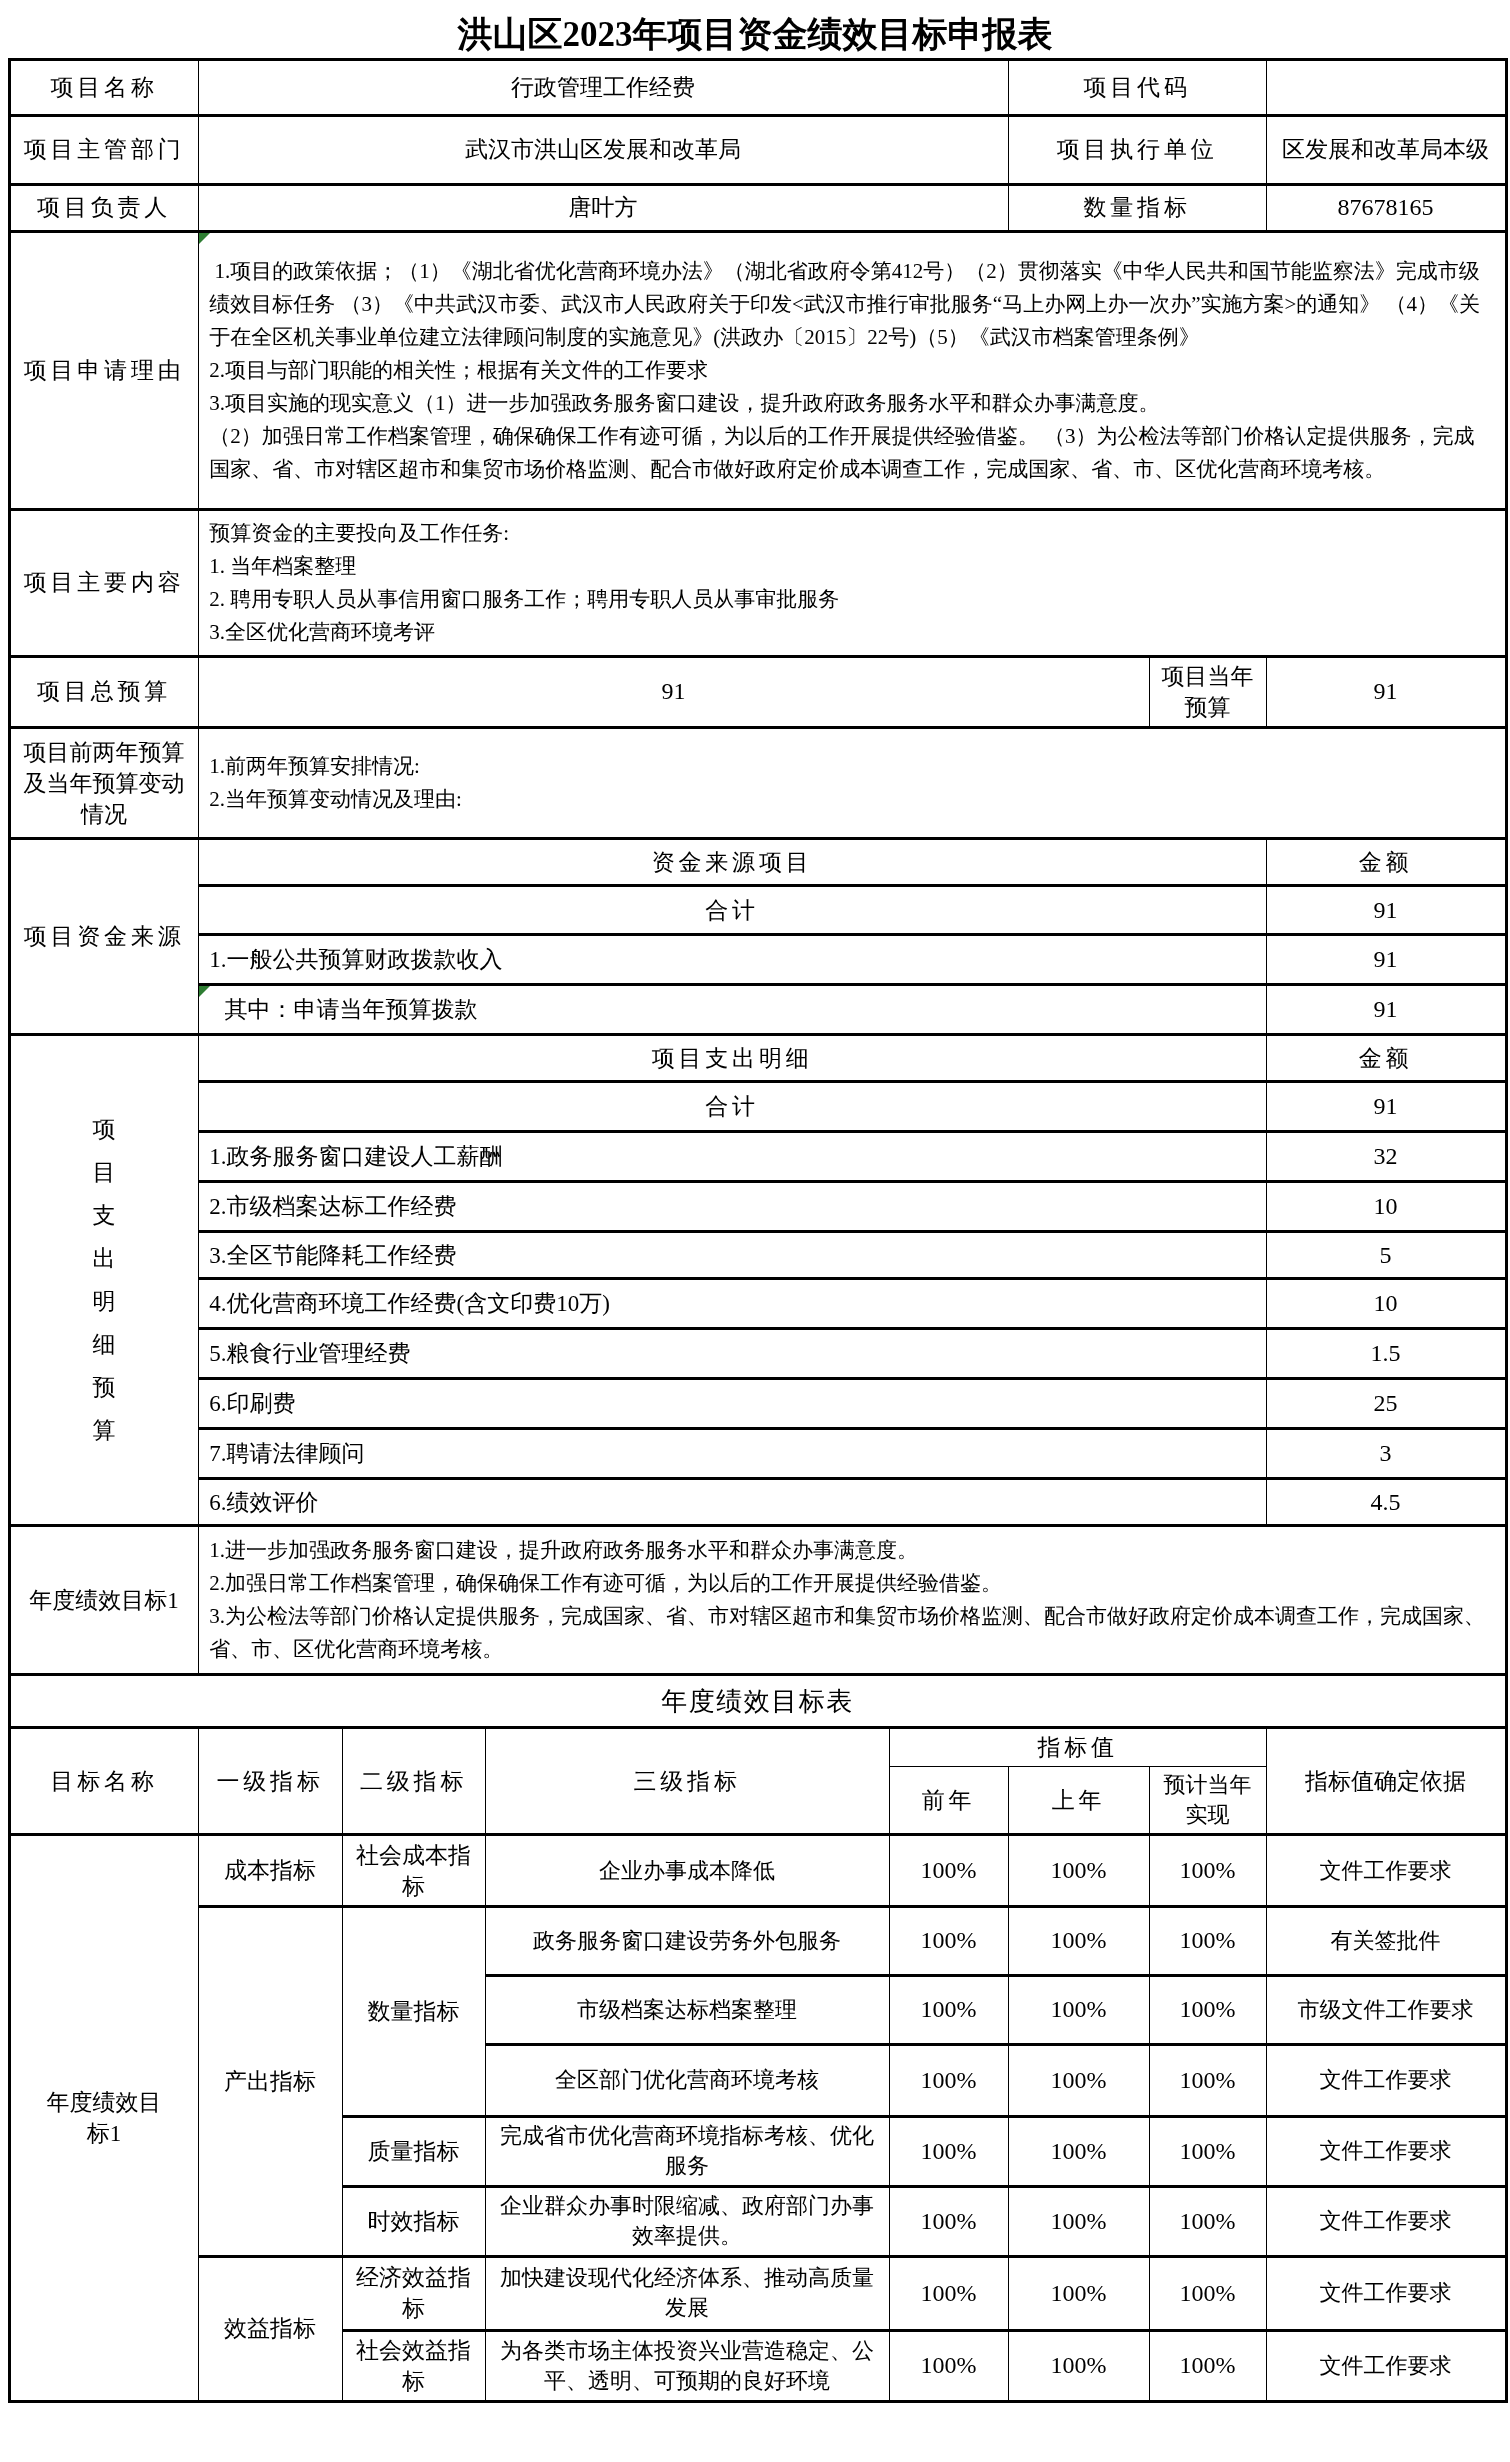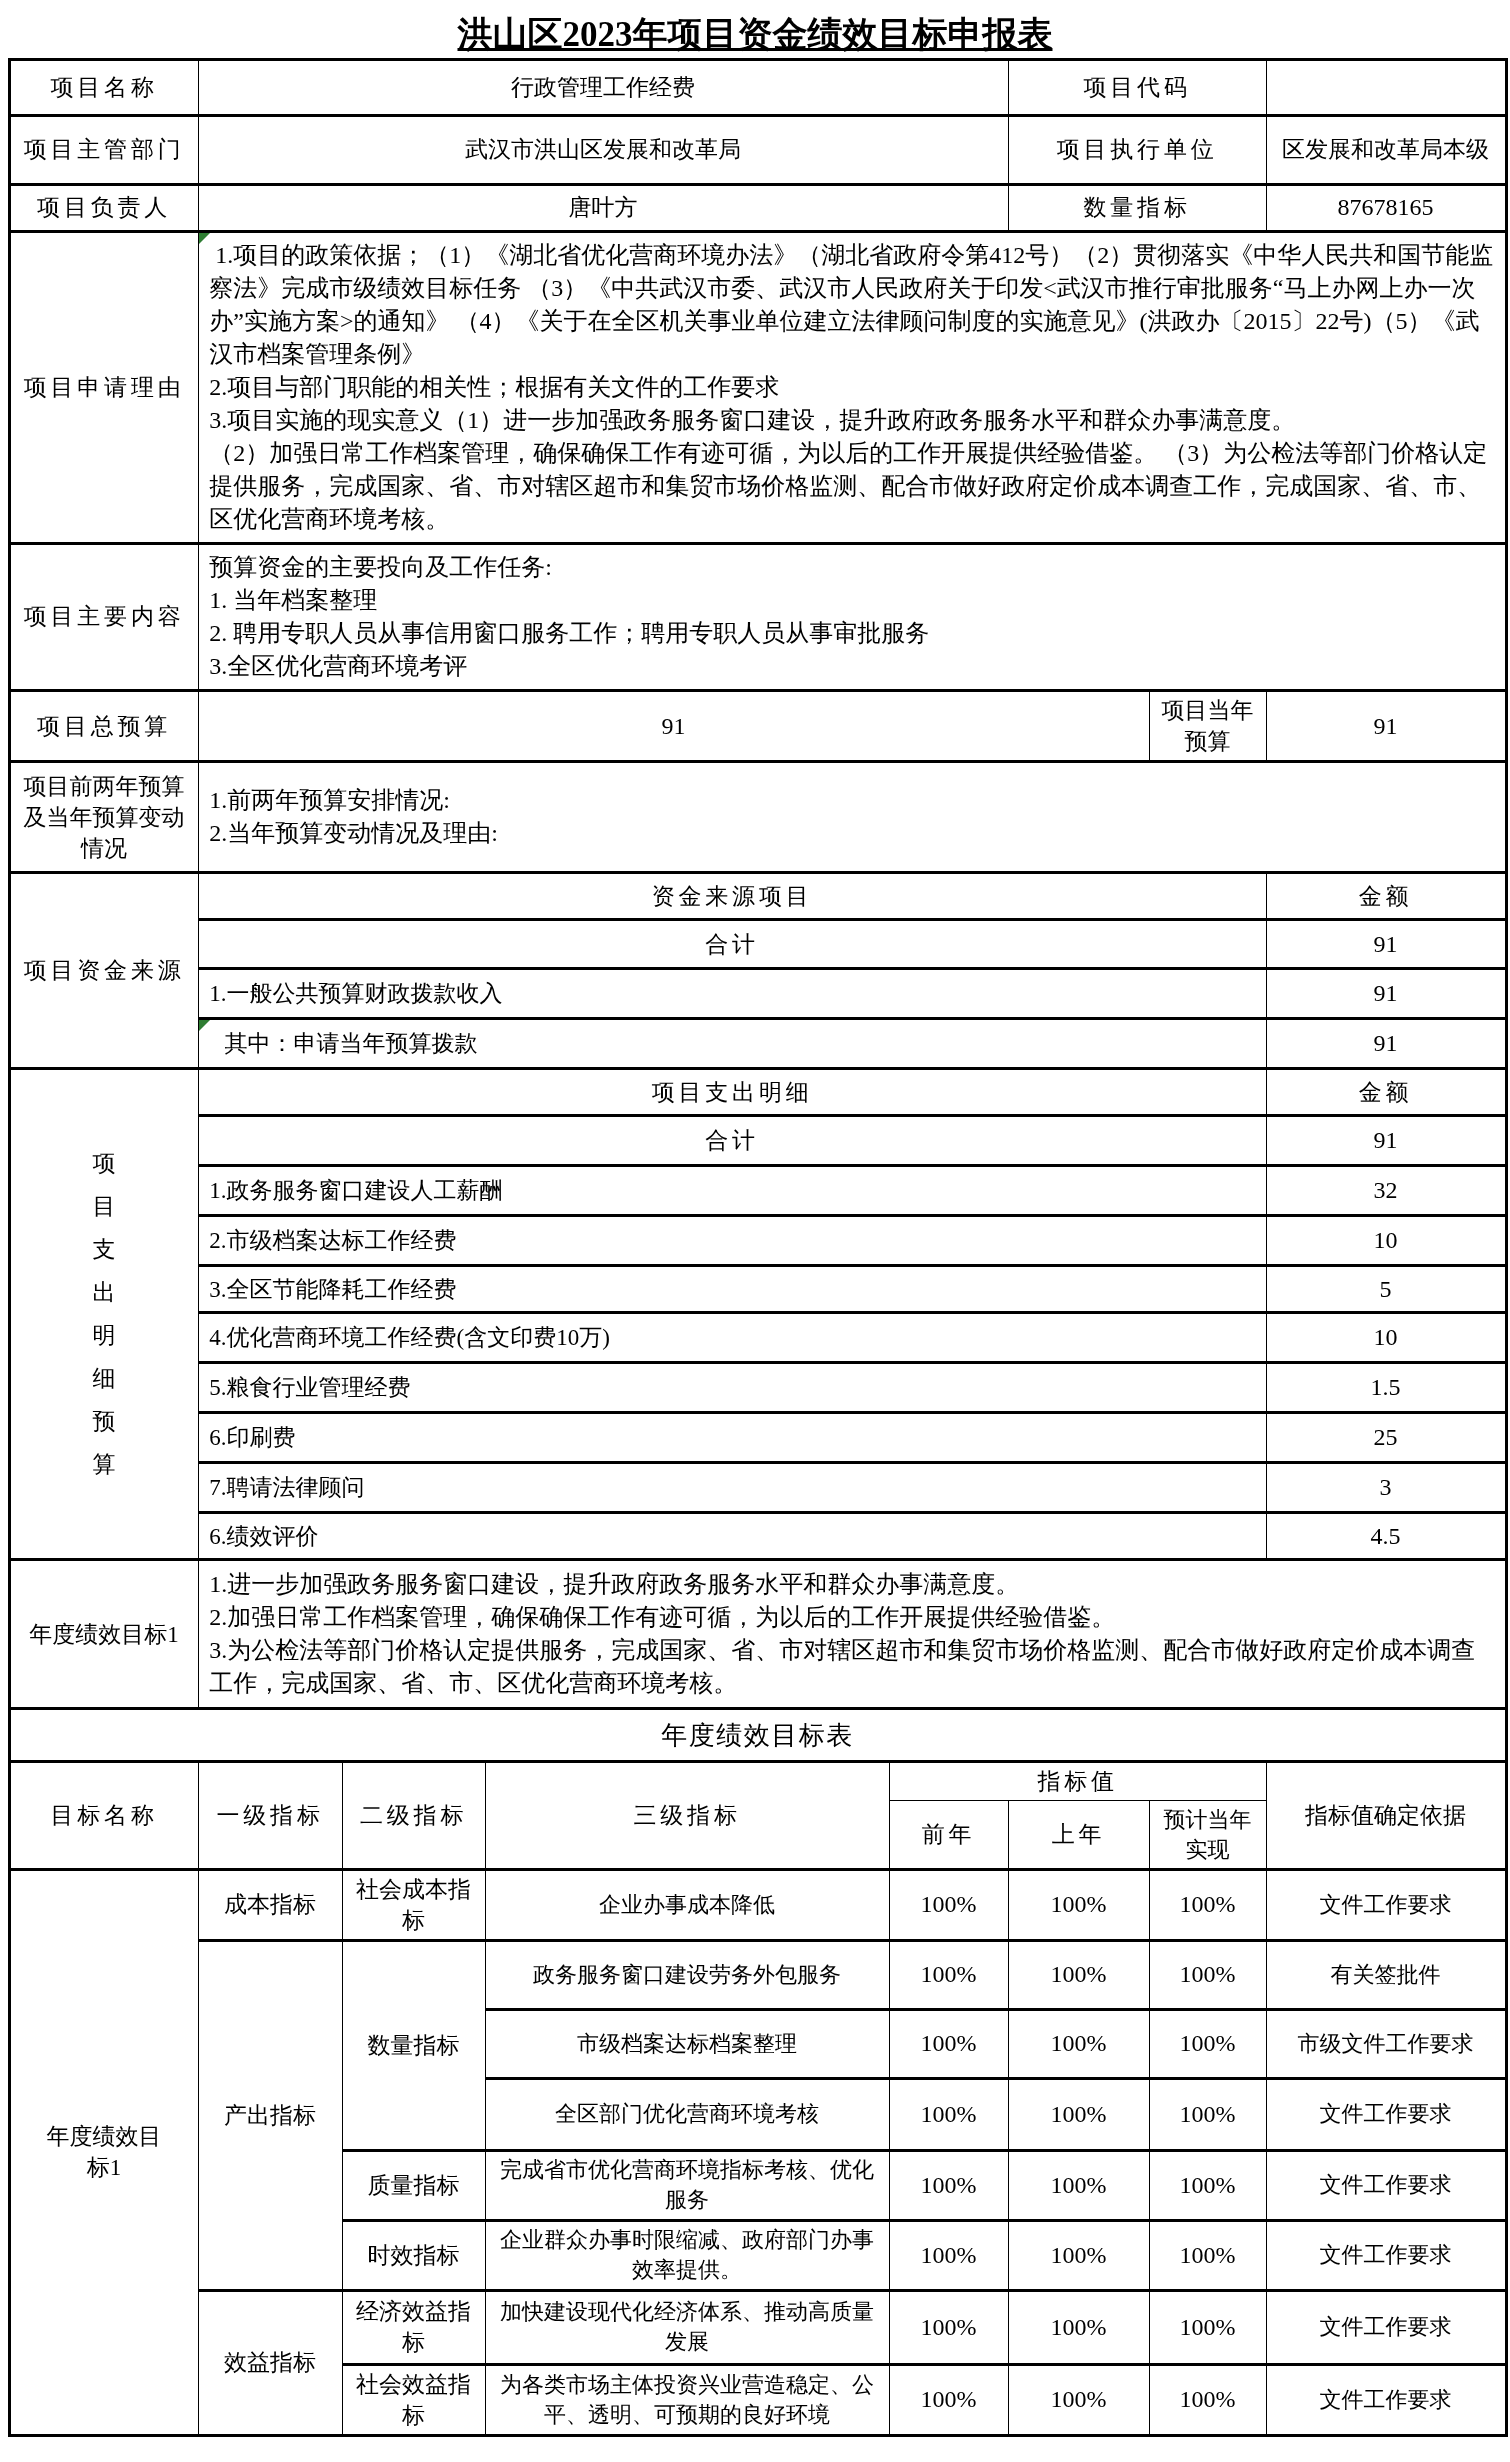--- a/index.html
+++ b/index.html
@@ -1,24 +1,24 @@
 <!DOCTYPE html>
 <html style="font-size:12.2px"><head>
 <meta charset="utf-8">
 <style>
   html,body{margin:0;padding:0;background:#ffffff;}
   body{width:1510px;color:#000;font-family:"Liberation Serif","DejaVu Serif",serif;}
   .doc{width:1510px;background:#fff;padding-top:9.2px;}
   .sheet-label{font-size:27px;padding-left:12.2px;height:40px;line-height:40px;}
-  .doc-title{font-size:35px;font-weight:bold;text-align:center;height:47px;line-height:47px;margin-top:1.5px;text-decoration:underline;}
+  .doc-title{font-size:35px;font-weight:bold;text-align:center;height:47px;line-height:47px;margin-top:1.5px;}
   .unit-row{display:flex;justify-content:space-between;font-size:24px;padding:3.1px 141px 6.1px 12.2px;}
   table.form{border-collapse:collapse;table-layout:fixed;width:1497px;margin-left:7.6px;border:3.8px solid #000;}
   td{border:1.5px solid #000;border-top-width:3.1px;border-bottom-width:3.1px;font-size:23px;text-align:center;vertical-align:middle;padding:3.1px 6.1px;position:relative;overflow:hidden;word-break:break-word;}
   td.left{text-align:left;padding-left:10.7px;margin-left:8px;}
-  td.pre{white-space:pre-wrap;text-align:left;font-size:24px;line-height:33px;padding:6.1px 10.7px;}
+  td.pre{white-space:pre-wrap;text-align:left;font-size:21px;line-height:33px;padding:6.1px 10.7px;}
   td.sp, .sp{letter-spacing:3.8px;}
   td.num{font-size:24px;}
   td.ind{padding-left:26px;}
   td.small{font-size:22px;text-align:center;}
   td.bb-thin{border-bottom-width:1.5px;}
   td.bt-thin{border-top-width:1.5px;}
   .section-title{font-weight:normal;font-size:26px;letter-spacing:1.5px;}
   .vtext{display:inline-block;width:27.5px;line-height:43px;word-break:break-all;font-size:23px;}
   .narrow{display:inline-block;max-width:118px;}
   .gtri{position:absolute;top:0;left:0;width:0;height:0;border-top:11.4px solid #2e7d32;border-right:11.4px solid transparent;}

